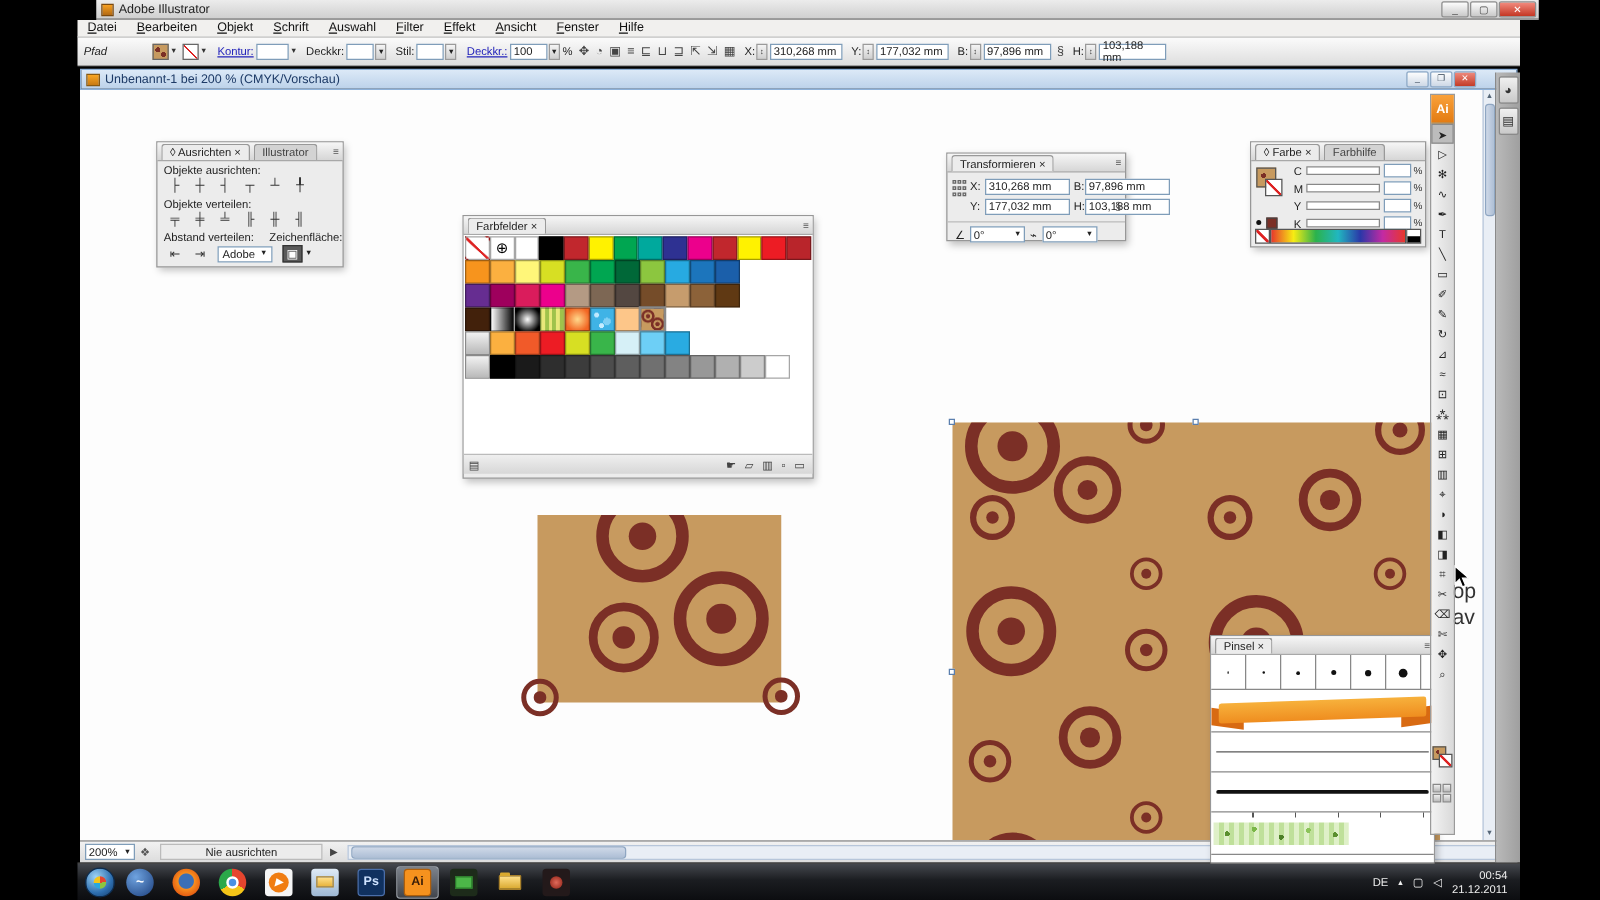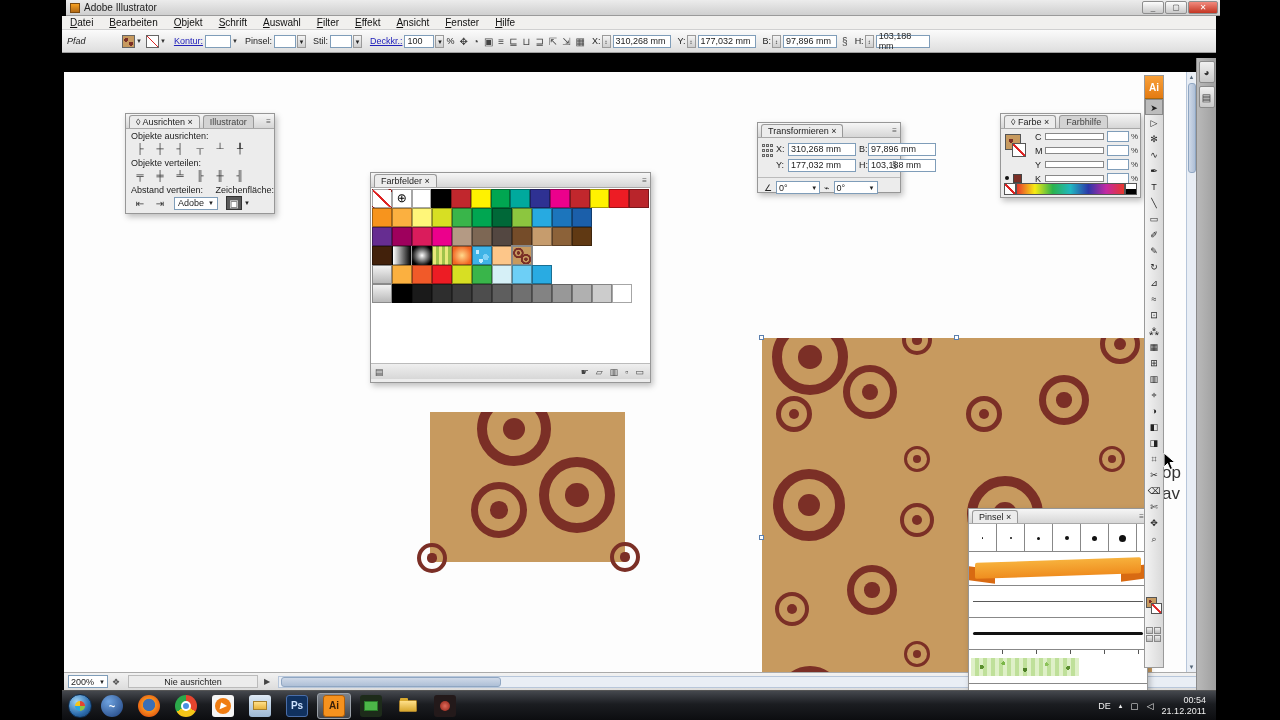--- a/index.html
+++ b/index.html
@@ -1,21 +1,21 @@
 <!DOCTYPE html>
 <html><head>
 <meta charset="utf-8">
 <style>
   * { margin:0; padding:0; box-sizing:border-box; }
   html,body { width:1280px; height:720px; background:#000; overflow:hidden;
     font-family:"Liberation Sans", sans-serif; }
   #frame { position:absolute; left:62px; top:0; width:1154px; height:720px; background:#000; }
 
   
-  #titlebar { position:absolute; left:4px; top:0; width:1154px; height:16px;
+  #titlebar { position:absolute; left:15px; top:0; width:1154px; height:16px;
     background:linear-gradient(#ececec,#cfcfcf); border-bottom:1px solid #9a9a9a;
     display:flex; align-items:center; font-size:10px; color:#222; }
   #app-icon { width:10px; height:10px; margin:0 4px 0 4px;
     background:linear-gradient(#f7a021,#b36a14); border:1px solid #7c4a0e; }
   .winbtns { position:absolute; right:2px; top:1px; display:flex; gap:1px; }
   .winbtn { width:22px; height:13px; font-size:8px; line-height:12px; text-align:center;
     background:linear-gradient(#fdfdfd,#c9c9c9); border:1px solid #8e8e8e; color:#444; border-radius:2px; }
   .winbtn.close { background:linear-gradient(#f28b7f,#c33522); color:#fff; width:30px; }
 
   #menubar { position:absolute; left:0; top:16px; width:1154px; height:14px;
@@ -290,21 +290,21 @@
 
   <div id="controlbar">
     <span id="cb-target">Pfad</span>
     <div class="cb-swatch cb-fill"></div>
     <span class="cb-dd">▼</span>
     <div class="cb-swatch cb-none"></div>
     <span class="cb-dd">▼</span>
     <span class="cb-link">Kontur:</span>
     <span class="cb-box" style="width:26px;"></span>
     <span class="cb-dd">▼</span>
-    <span class="cb-lab">Pinsel:</span>
+    <span class="cb-lab">Deckkr:</span>
     <span class="cb-box" style="width:22px;"></span>
     <span class="cb-ddbtn">▼</span>
     <span class="cb-lab">Stil:</span>
     <span class="cb-box" style="width:22px;"></span>
     <span class="cb-ddbtn">▼</span>
     <span class="cb-link">Deckkr.:</span>
     <span class="cb-box" style="width:30px;">100</span>
     <span class="cb-ddbtn">▼</span>
     <span style="margin-left:2px;">%</span>
     <span id="cb-icons"><span class="cb-ico">✥</span><span class="cb-ico">◔</span><span class="cb-ico">▣</span><span class="cb-ico">≡</span><span class="cb-ico">⊑</span><span class="cb-ico">⊔</span><span class="cb-ico">⊒</span><span class="cb-ico">⇱</span><span class="cb-ico">⇲</span><span class="cb-ico">▦</span></span>
@@ -316,20 +316,30 @@
     <span class="cb-box" style="width:58px;">177,032 mm</span>
     <span class="cb-lab">B:</span>
     <span class="cb-ddbtn">↕</span>
     <span class="cb-box" style="width:54px;">97,896 mm</span>
     <span class="cb-ico">§</span>
     <span class="cb-lab">H:</span>
     <span class="cb-ddbtn">↕</span>
     <span class="cb-box" style="width:54px;">103,188 mm</span>
   </div>
 
+  <div id="docbar">
+    <div id="doc-icon"></div>
+    <span>Unbenannt-1 bei 200 % (CMYK/Vorschau)</span>
+    <div class="docbtns">
+      <div class="docbtn">_</div>
+      <div class="docbtn">❐</div>
+      <div class="docbtn close">✕</div>
+    </div>
+    <span id="dock-chevron">«</span>
+  </div>
 
   <div id="canvas">
     <div class="art" id="art-small" style="left: 366px; top: 340px; width: 195px; height: 150px; background: rgb(199, 154, 95);">
         <div class="bullseye" style="left: 47px; top: -20px; width: 74px; height: 74px; border-width: 10.36px; border-color: rgb(123, 47, 38);">
           <div class="bullseye-dot" style="background: rgb(123, 47, 38);"></div>
         </div>
         <div class="bullseye" style="left: 41px; top: 70px; width: 56px; height: 56px; border-width: 7.84px; border-color: rgb(123, 47, 38);">
           <div class="bullseye-dot" style="background: rgb(123, 47, 38);"></div>
         </div>
         <div class="bullseye" style="left: 109px; top: 45px; width: 76px; height: 76px; border-width: 10.64px; border-color: rgb(123, 47, 38);">

